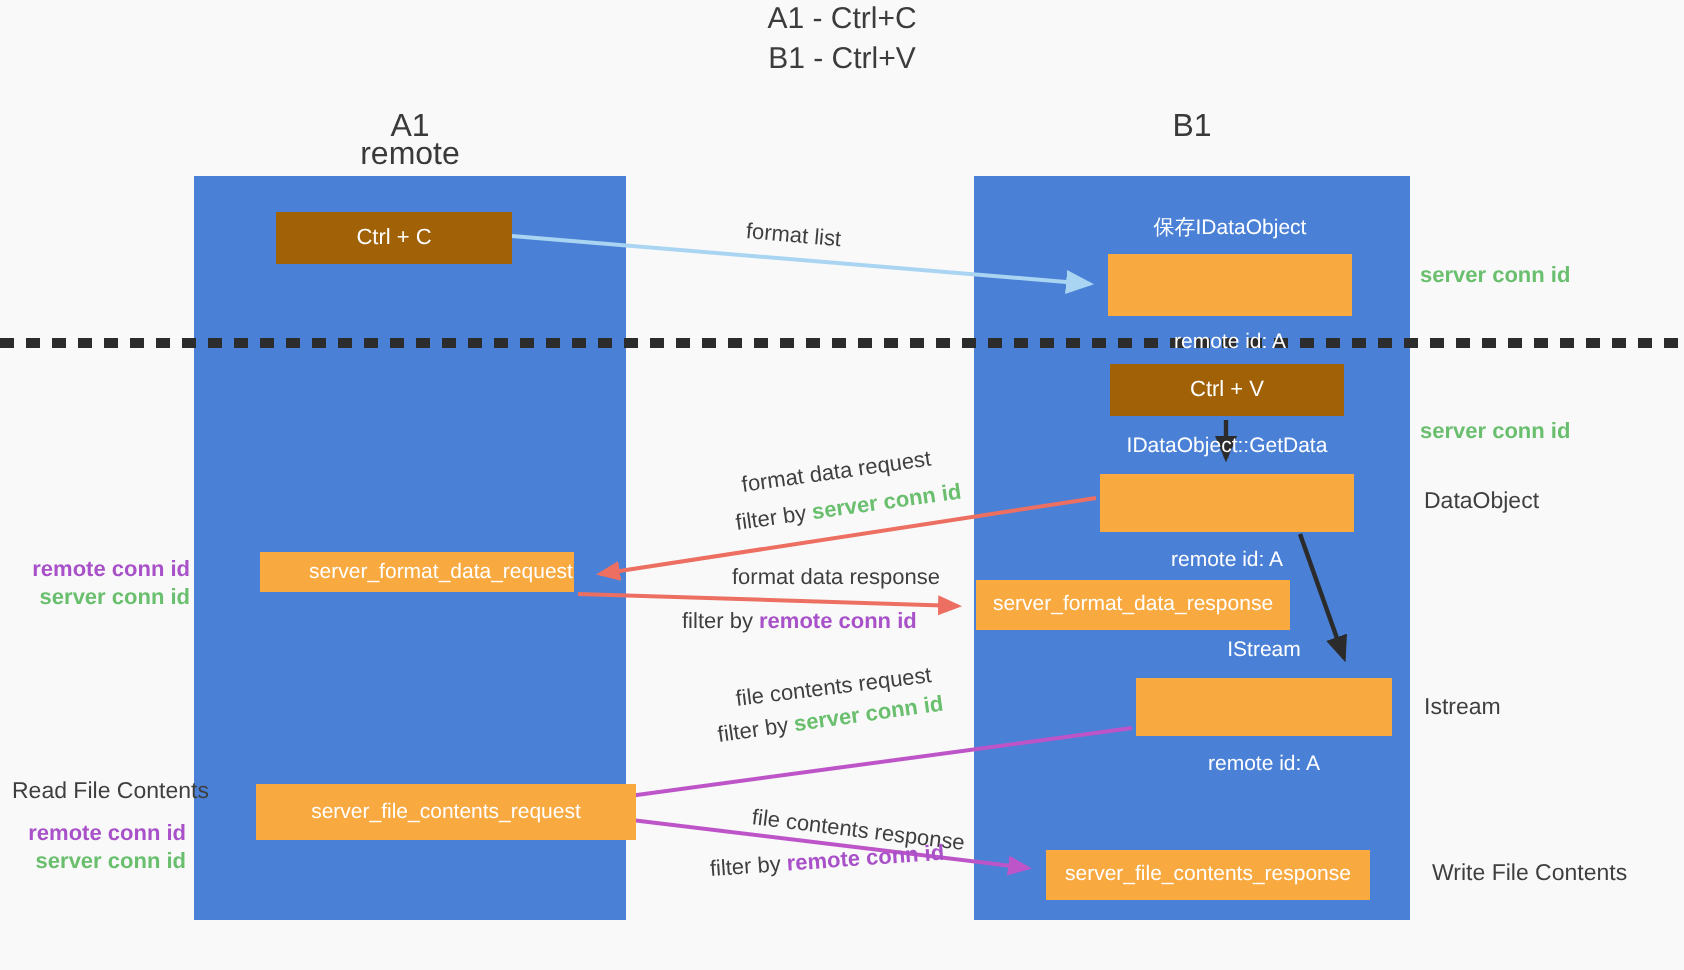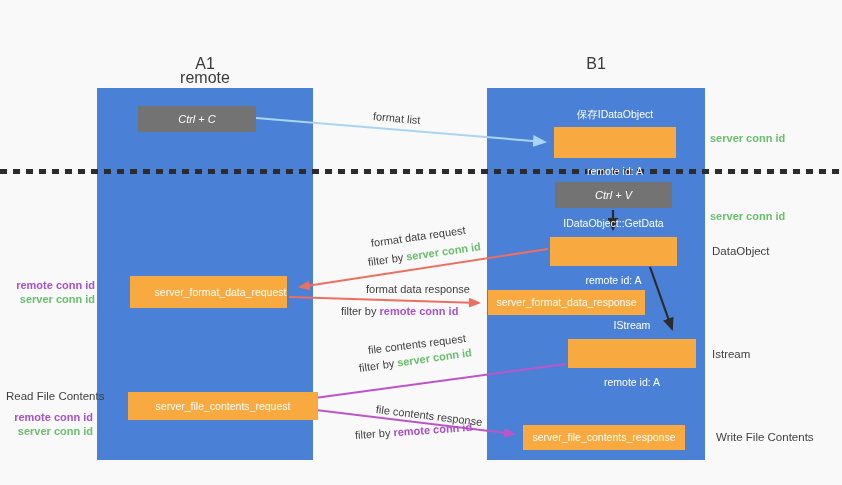--- a/index.html
+++ b/index.html
@@ -38,21 +38,21 @@
     left:0; top:169px; width:842px; height:5px;
     background:repeating-linear-gradient(90deg,#2c2c2c 0 7px,transparent 7px 13px);
   }
 
   .node {
     display:flex; flex-direction:column;
     align-items:center; justify-content:center;
     color:#ffffff; text-align:center;
     font-size:11px; line-height:13px;
   }
-  .node.green  { background:#737373;font-style:italic; }
+  .node.green  { background:#a16207; }
   .node.orange { background:#f8a940; font-size:10.5px;gap:44px; }
 
   svg.arrows { left:0; top:0; width:842px; height:485px; pointer-events:none; }
   .ar-blue   { stroke:#a9d5f2; stroke-width:2;   fill:none; }
   .ar-black  { stroke:#2b2b2b; stroke-width:2.2; fill:none; }
   .ar-red    { stroke:#ec6f62; stroke-width:2;   fill:none; }
   .ar-purple { stroke:#bd55c9; stroke-width:2;   fill:none; }
 
   .edge-label {
     font-size:11px; color:#3f3f3f; white-space:nowrap;
@@ -64,20 +64,22 @@
   .annot { font-size:11.5px; color:#3f3f3f; white-space:nowrap; }
   .annot.green  { color:#6abf6e; font-weight:bold; font-size:11px; }
   .conn-group { text-align:right; font-size:11px; line-height:13.5px; font-weight:bold; white-space:nowrap; }
   .conn-group .purple { color:#a851c8; }
   .conn-group .green  { color:#6abf6e; }
 </style>
 </head>
 <body>
 
 <div class="abs title">
+  <div>A1 - Ctrl+C</div>
+  <div>B1 - Ctrl+V</div>
 </div>
 
 <div class="abs lane-header left">
   <div>A1</div>
   <div>remote</div>
 </div>
 <div class="abs lane-header right">
   <div>B1</div>
 </div>
 
@@ -121,21 +123,21 @@
 
 <div class="abs node green" style="left:555px; top:182px; width:117px; height:26px;text-align:center;">
   <span>Ctrl + V</span>
 </div>
 
 <div class="abs node orange" style="left:550px; top:237px; width:127px; height:29px;justify-content:center;">
   <span>IDataObject::GetData</span>
   <span>remote id: A</span>
 </div>
 
-<div class="abs node orange" style="left:130px; top:276px; width:157px; height:32px;padding-left:24px;">
+<div class="abs node orange" style="left:130px; top:276px; width:157px; height:20px;padding-left:24px;">
   <span>server_format_data_request</span>
 </div>
 
 <div class="abs node orange" style="left:488px; top:290px; width:157px; height:25px;">
   <span>server_format_data_response</span>
 </div>
 
 <div class="abs node orange" style="left:568px; top:339px; width:128px; height:29px;">
   <span>IStream</span>
   <span>remote id: A</span>

